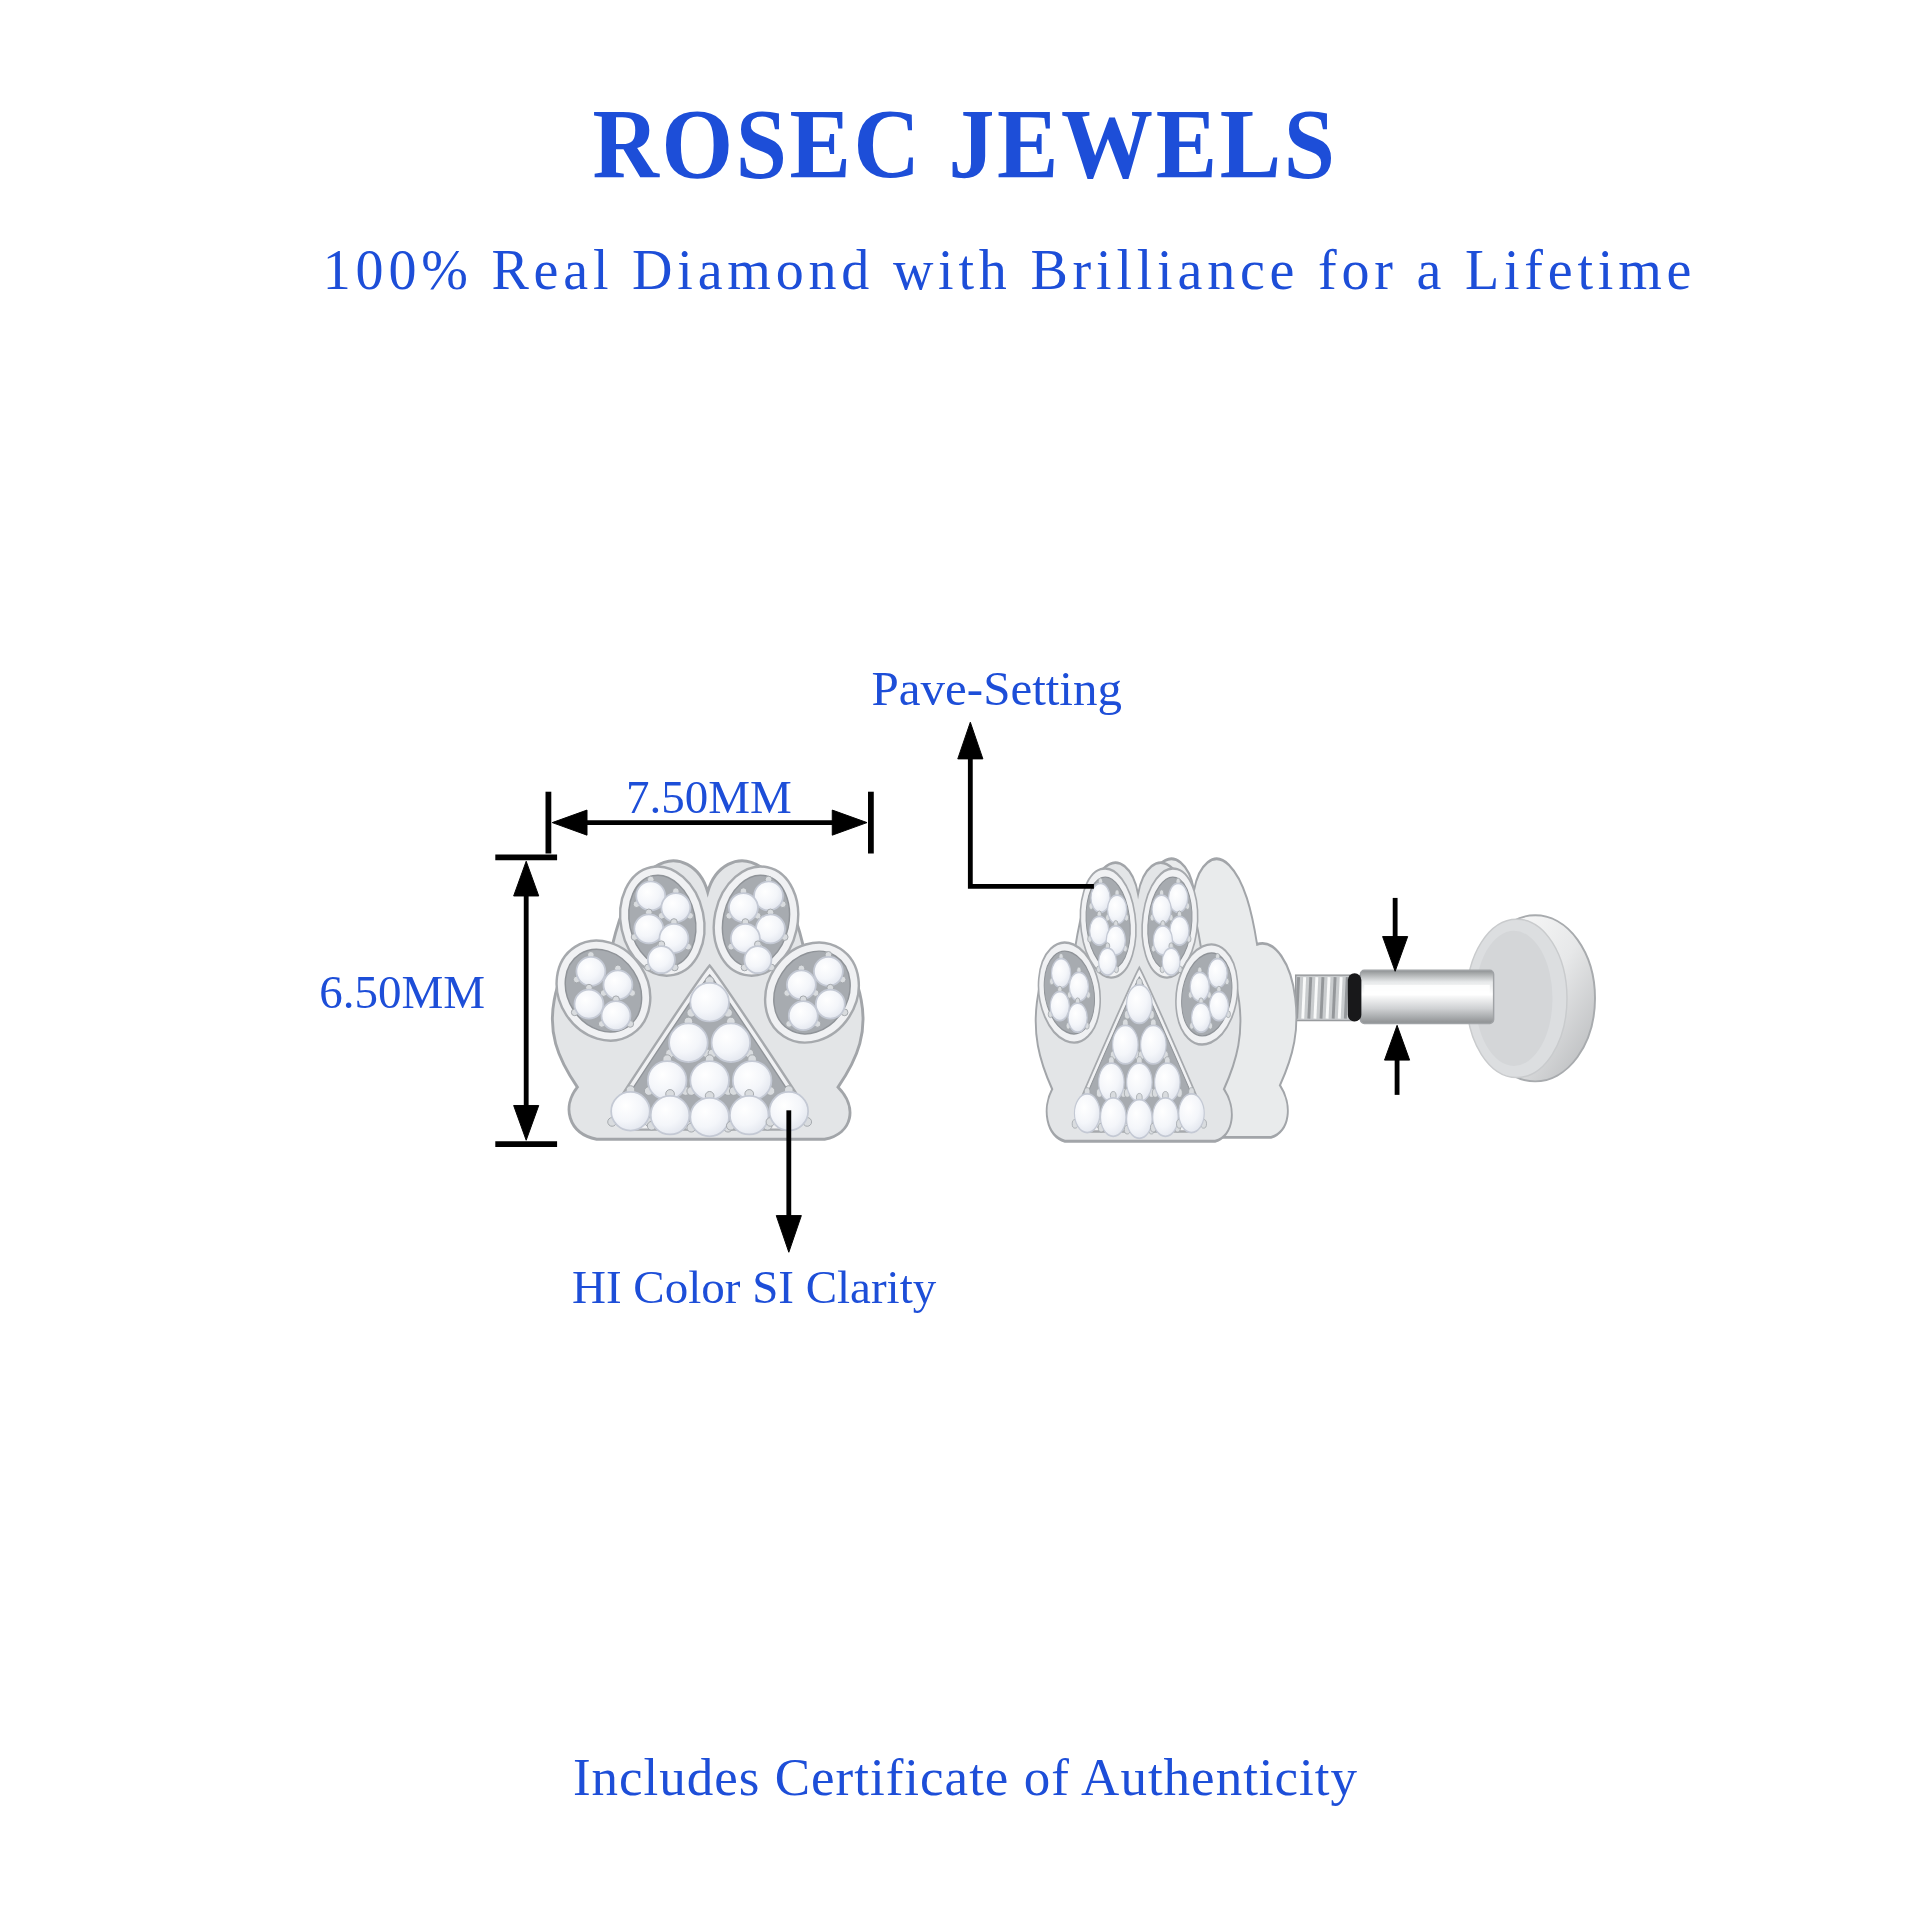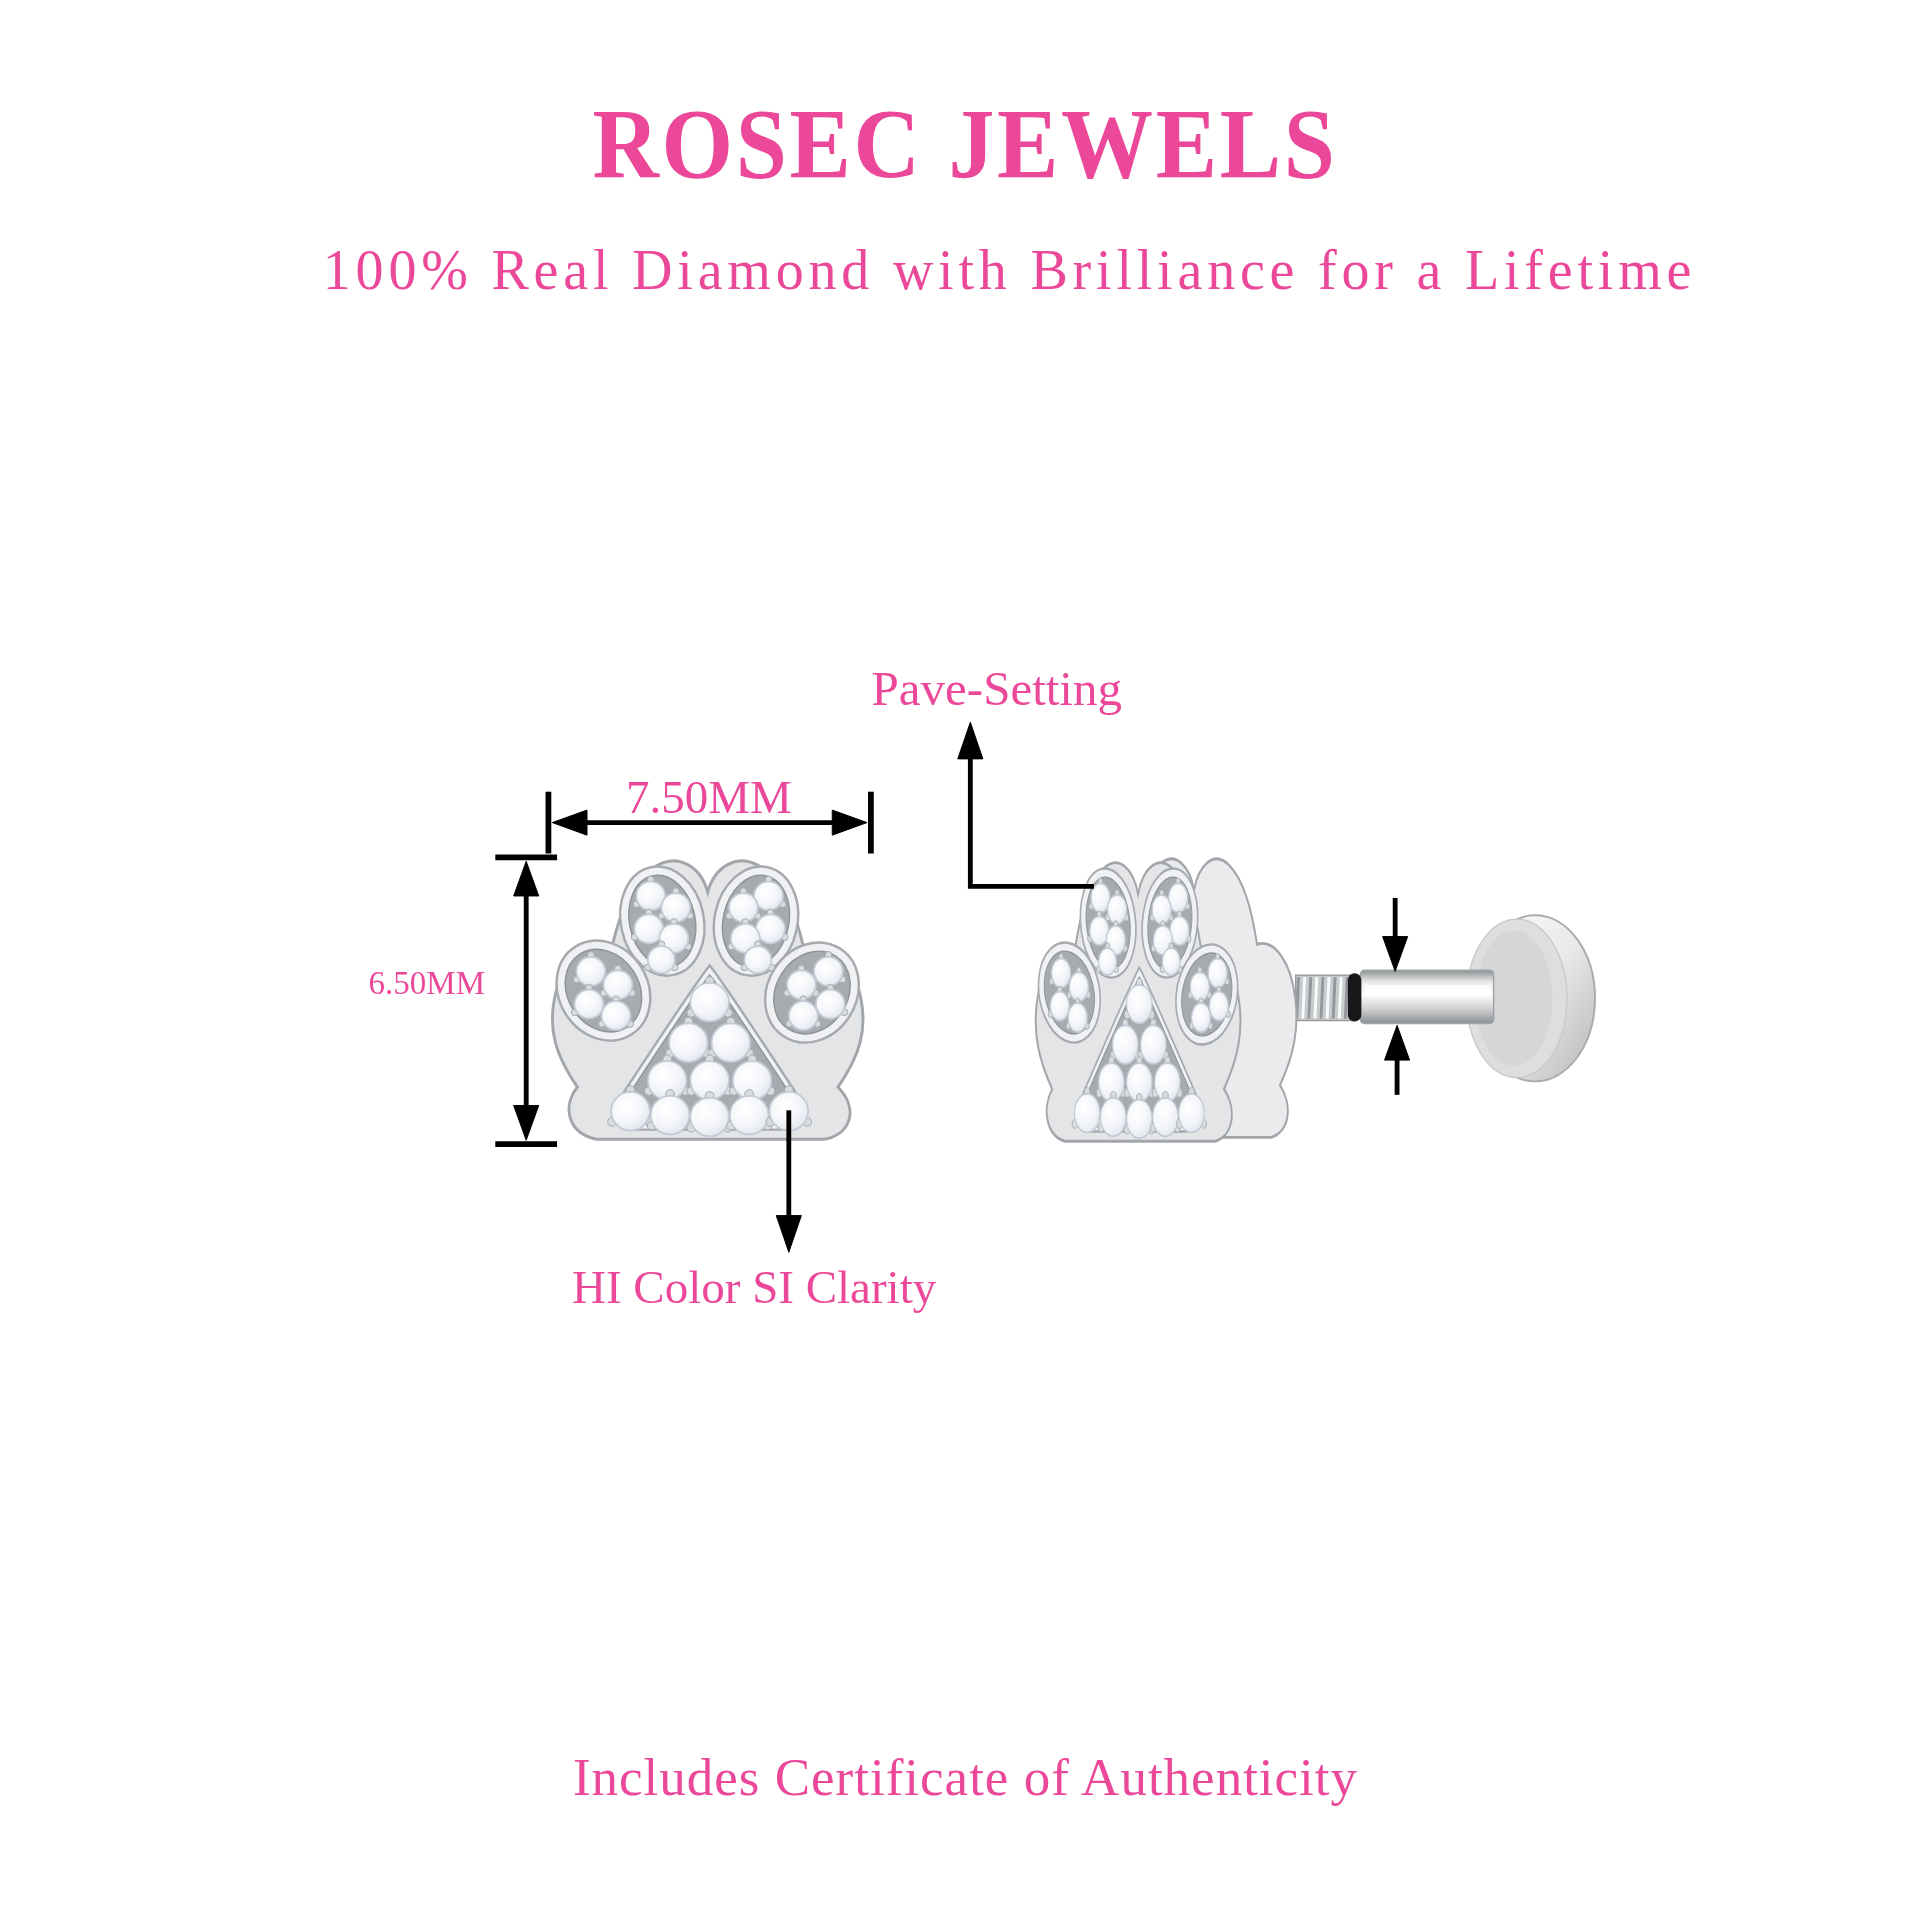--- a/index.html
+++ b/index.html
@@ -1,27 +1,27 @@
 <!DOCTYPE html>
 <html><head>
 <meta charset="utf-8">
 <style>
   html,body{margin:0;padding:0;background:#fff;}
   .page{position:relative;width:1931px;height:1931px;background:#ffffff;overflow:hidden;
-        font-family:"Liberation Serif","DejaVu Serif",serif;color:#ec4899;}
+        font-family:"Liberation Serif","DejaVu Serif",serif;color:#1d4ed8;}
   .abs{position:absolute;}
   .brand{top:89px;left:0;width:1931px;text-align:center;font-size:100px;line-height:1.1;
          font-weight:600;white-space:nowrap;}
   .brand span{display:inline-block;transform:scaleX(0.92);transform-origin:center;letter-spacing:2.9px;}
   .tagline{top:238px;left:0;width:1931px;text-align:center;font-size:56px;letter-spacing:4.8px;
            font-weight:500;white-space:nowrap;margin-left:44px;}
   .lbl{white-space:nowrap;font-weight:500;}
   .lbl-pave{top:660px;left:842px;width:280px;text-align:right;font-size:49px;}
   .lbl-width{top:770px;left:593px;width:232px;text-align:center;font-size:47px;}
-  .lbl-height{top:965px;left:288px;width:197px;text-align:right;font-size:33px;}
+  .lbl-height{top:965px;left:288px;width:197px;text-align:right;font-size:47px;}
   .lbl-gauge{top:1100px;left:1273px;font-size:49px;}
   .lbl-stone{top:1256px;left:572px;font-size:47px;line-height:62px;}
   .footer-note{top:1747px;left:0;width:1931px;text-align:center;font-size:53px;letter-spacing:1px;}
   svg{position:absolute;top:0;left:0;}
 </style>
 </head>
 <body>
 
 <div class="page">
 

